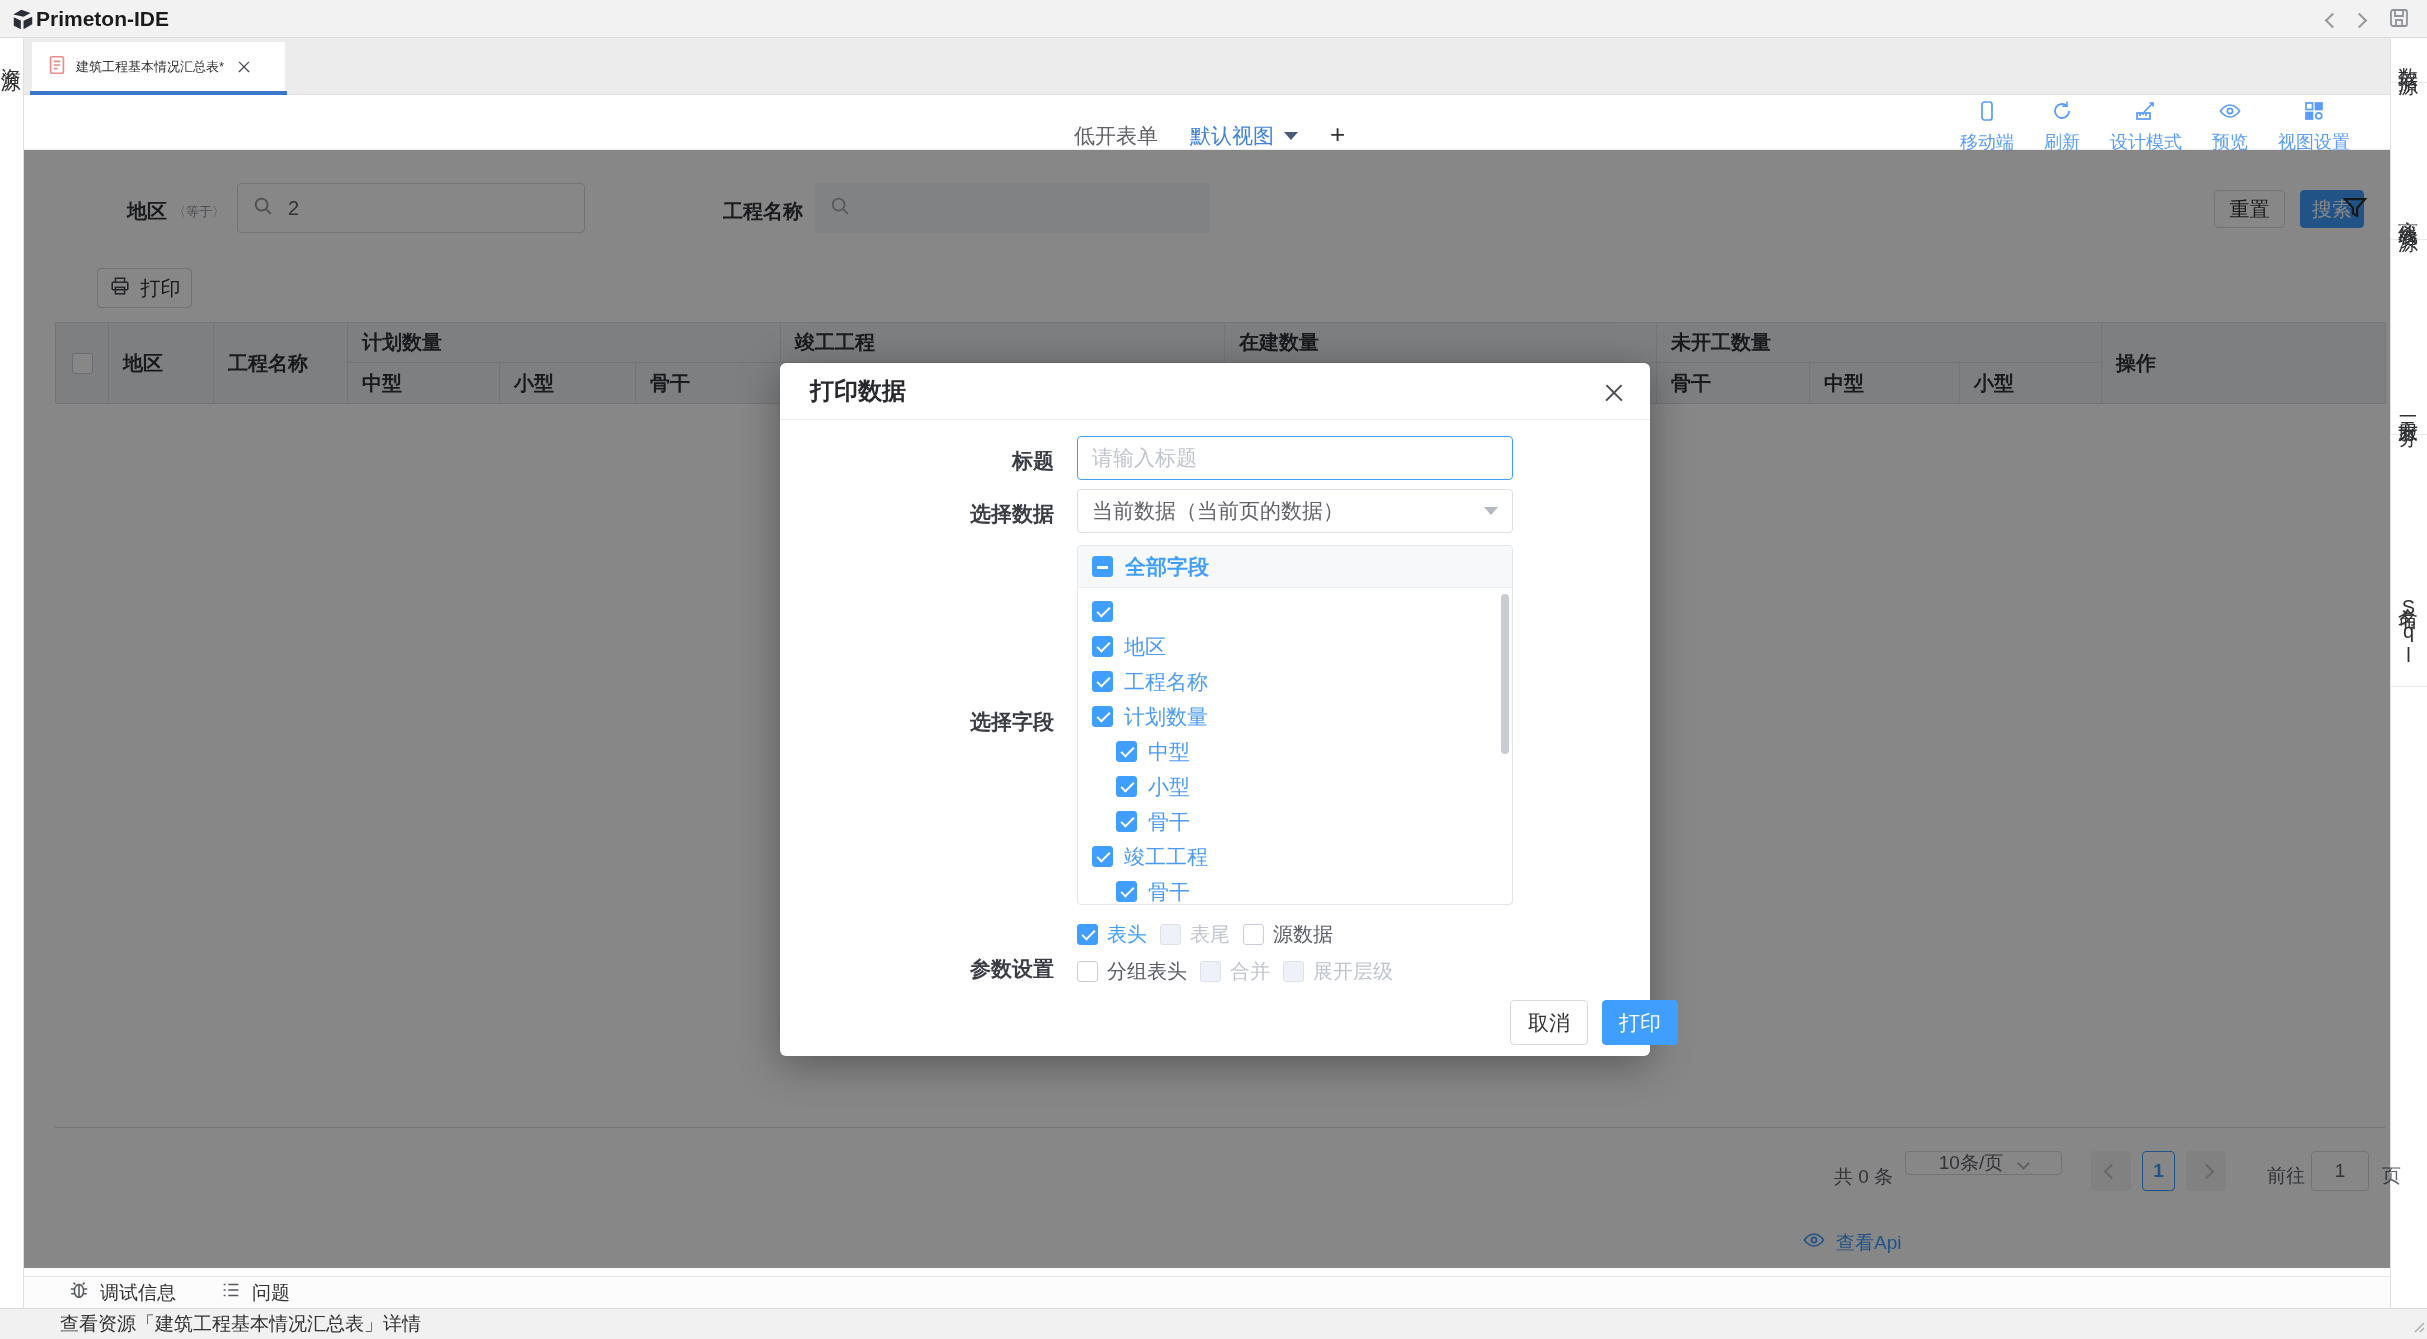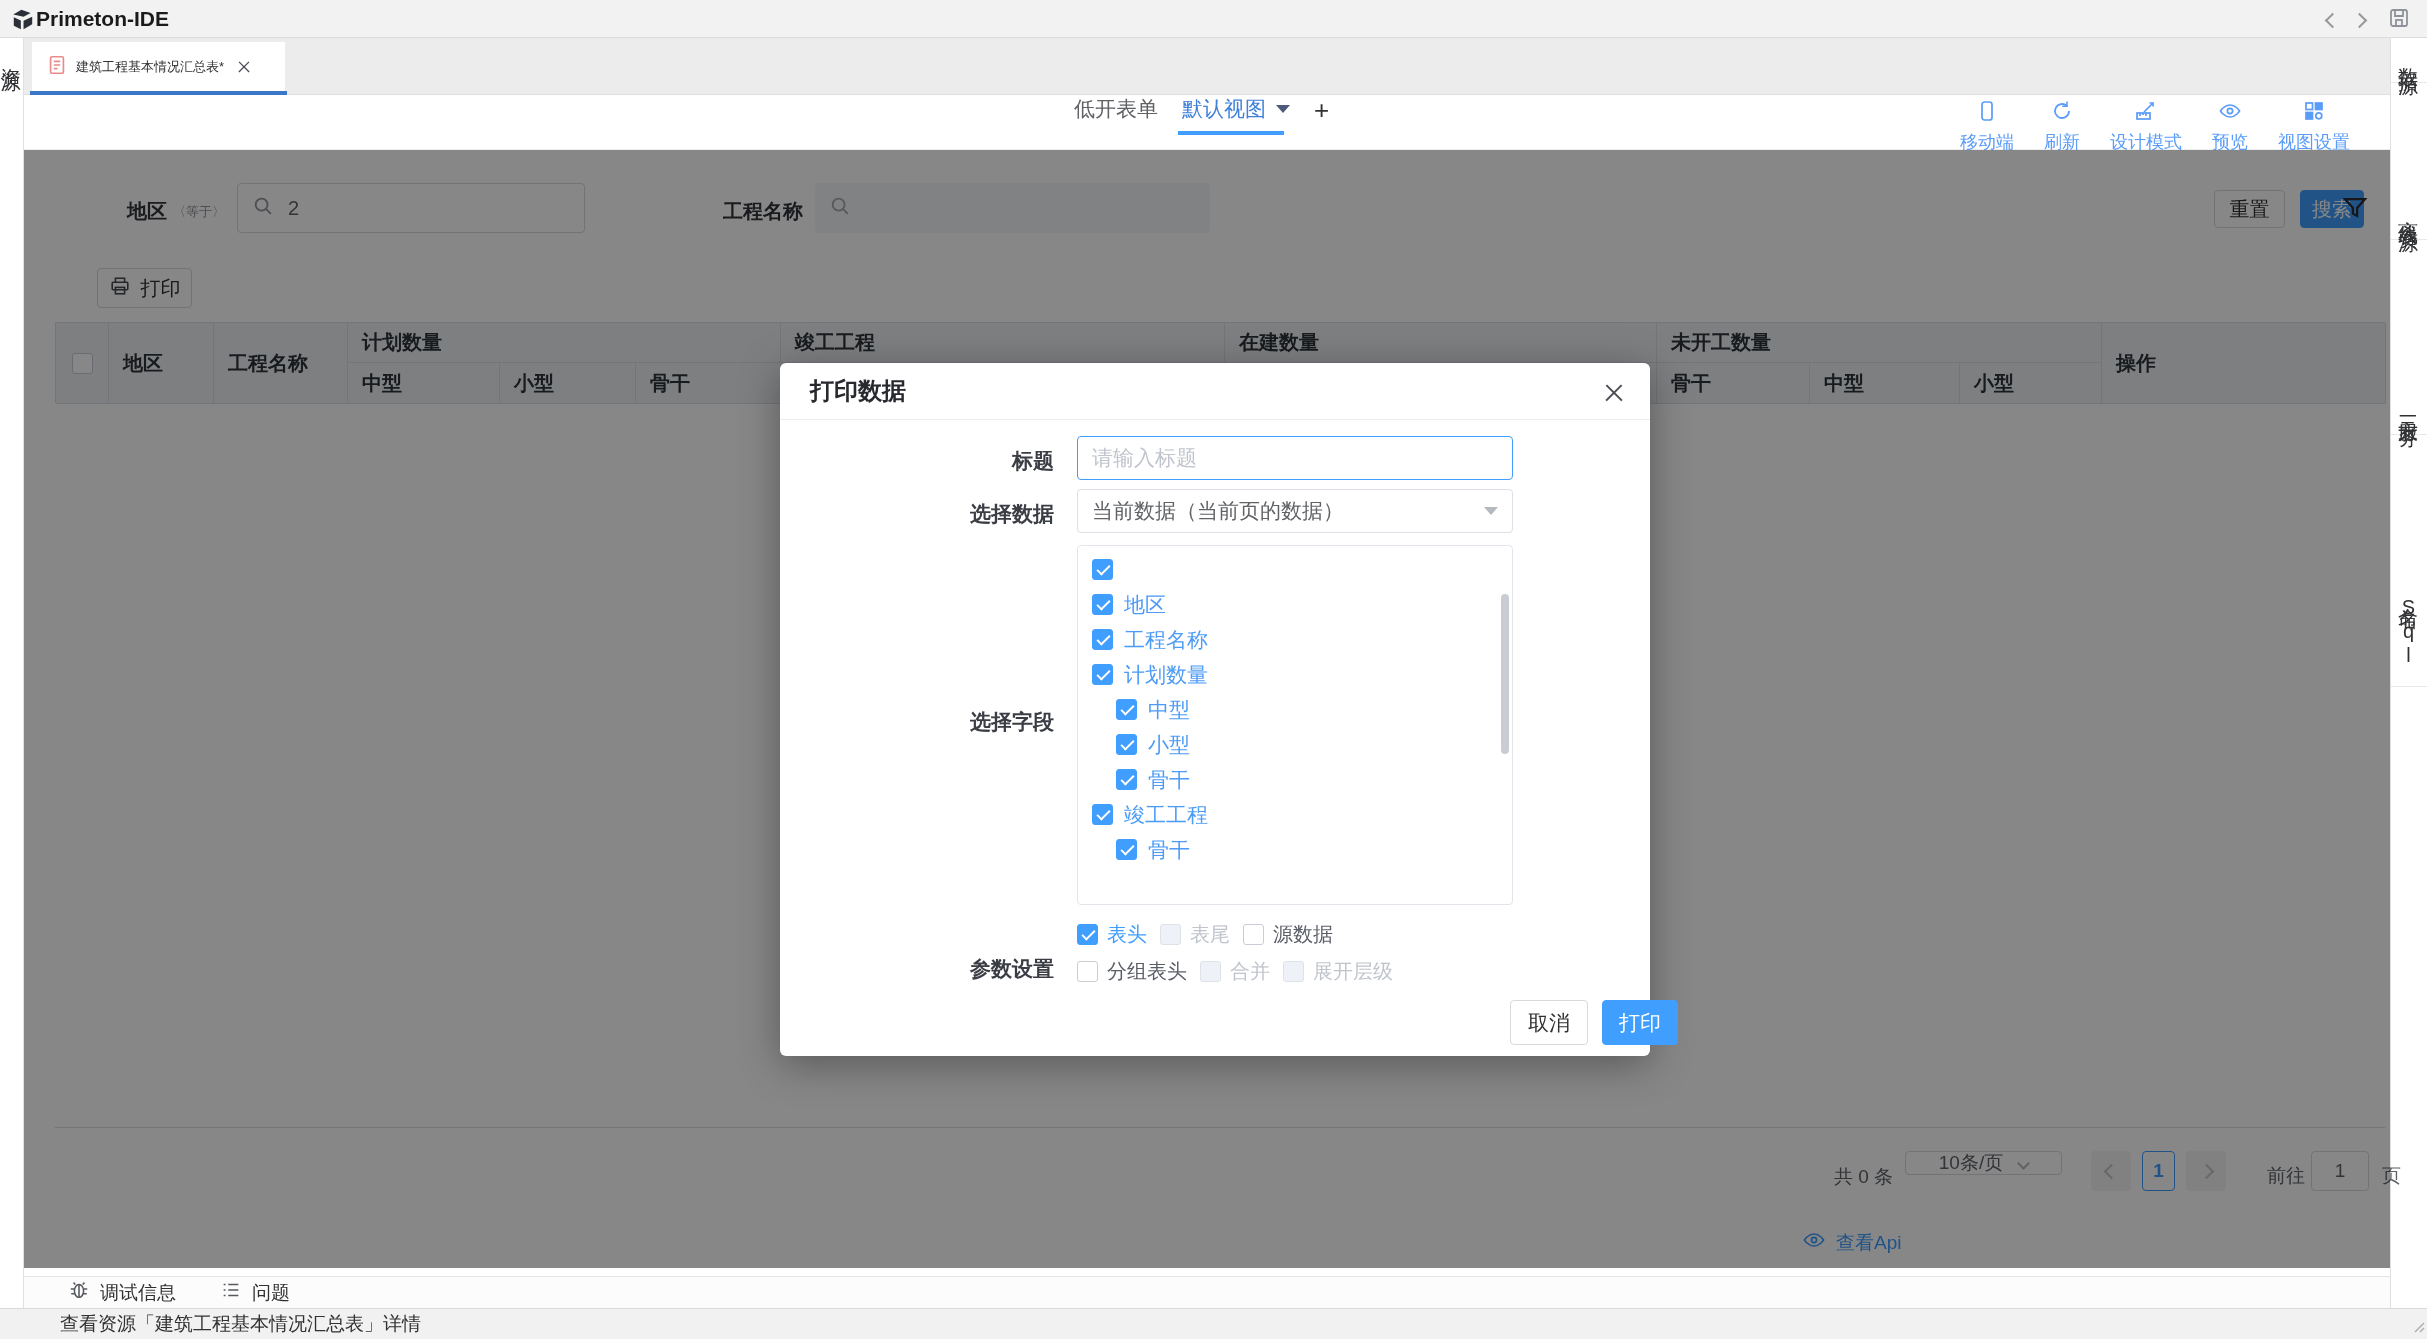--- a/index.html
+++ b/index.html
@@ -12,21 +12,21 @@
   #titlebar { left:0; top:0; width:2427px; height:38px; background:#f2f2f2; border-bottom:1px solid #dcdcdc; display:flex; align-items:center; }
   #titlebar .title { font-size:21px; font-weight:bold; color:#1b1b1b; margin-left:8px; }
   #winnav { right:16px; top:6px; display:flex; gap:16px; align-items:center; }
 
   #tabstrip { left:24px; top:38px; width:2366px; height:57px; background:#ececec; border-bottom:1px solid #e0e0e0; }
   .doc-tab { position:absolute; left:8px; top:4px; width:253px; height:50px; background:#fff; display:flex; align-items:center; padding:0 14px; }
   .doc-tab .underline { position:absolute; left:-2px; bottom:-4px; width:257px; height:5px; background:#3c76c8; }
   .doc-tab .label { font-size:13px; color:#303133; margin:0 12px 0 8px; white-space:nowrap; }
 
   #toolbar { left:24px; top:95px; width:2366px; height:55px; background:#fff; border-bottom:1px solid #ededed; }
-  .viewtabs { position:absolute; left:1050px; top:0; height:55px; display:flex; align-items:flex-start; gap:24px; }
+  .viewtabs { position:absolute; left:1050px; top:0; height:55px; display:flex; align-items:flex-end; gap:32px; }
   .viewtab { font-size:21px; color:#606266; display:flex; align-items:center; gap:10px; cursor:pointer; }
   .viewtab.active { color:#3e80da; position:relative; }
   .viewtab.active .vunderline { position:absolute; left:-4px; bottom:-12px; width:106px; height:4px; background:#409eff; }
   .viewtab.plus { font-size:26px; color:#303133; }
   .tool-actions { position:absolute; right:40px; top:4px; display:flex; gap:30px; }
   .tool-action { display:flex; flex-direction:column; align-items:center; gap:2px; color:#5a9cf8; font-size:18px; cursor:pointer; }
 
   
   #leftrail { left:0; top:38px; width:24px; height:1270px; background:#fff; border-right:1px solid #e0e0e0; }
   #rightrail { left:2390px; top:38px; width:37px; height:1270px; background:#fff; border-left:1px solid #e0e0e0; }
@@ -369,20 +369,24 @@
     </div>
 
     <span class="dlabel" style="left:114px;top:137px;">选择数据</span>
     <div class="dinput select" style="top:126px;justify-content:space-between;">
       <span class="sval">当前数据（当前页的数据）</span>
       <span class="tri-down"></span>
     </div>
 
     <span class="dlabel" style="left:114px;top:345px;">选择字段</span>
     <div id="fieldbox">
+      <div class="fb-head">
+        <span class="cb indet"></span>
+        <span class="fb-all">全部字段</span>
+      </div>
       <div style="padding-top:6px;">
         <div class="tree-item" style="padding-left:14px;">
             <span class="cb checked"></span>
             <span class="tlabel"></span>
           </div>
         <div class="tree-item" style="padding-left:14px;">
             <span class="cb checked"></span>
             <span class="tlabel">地区</span>
           </div>
         <div class="tree-item" style="padding-left:14px;">

